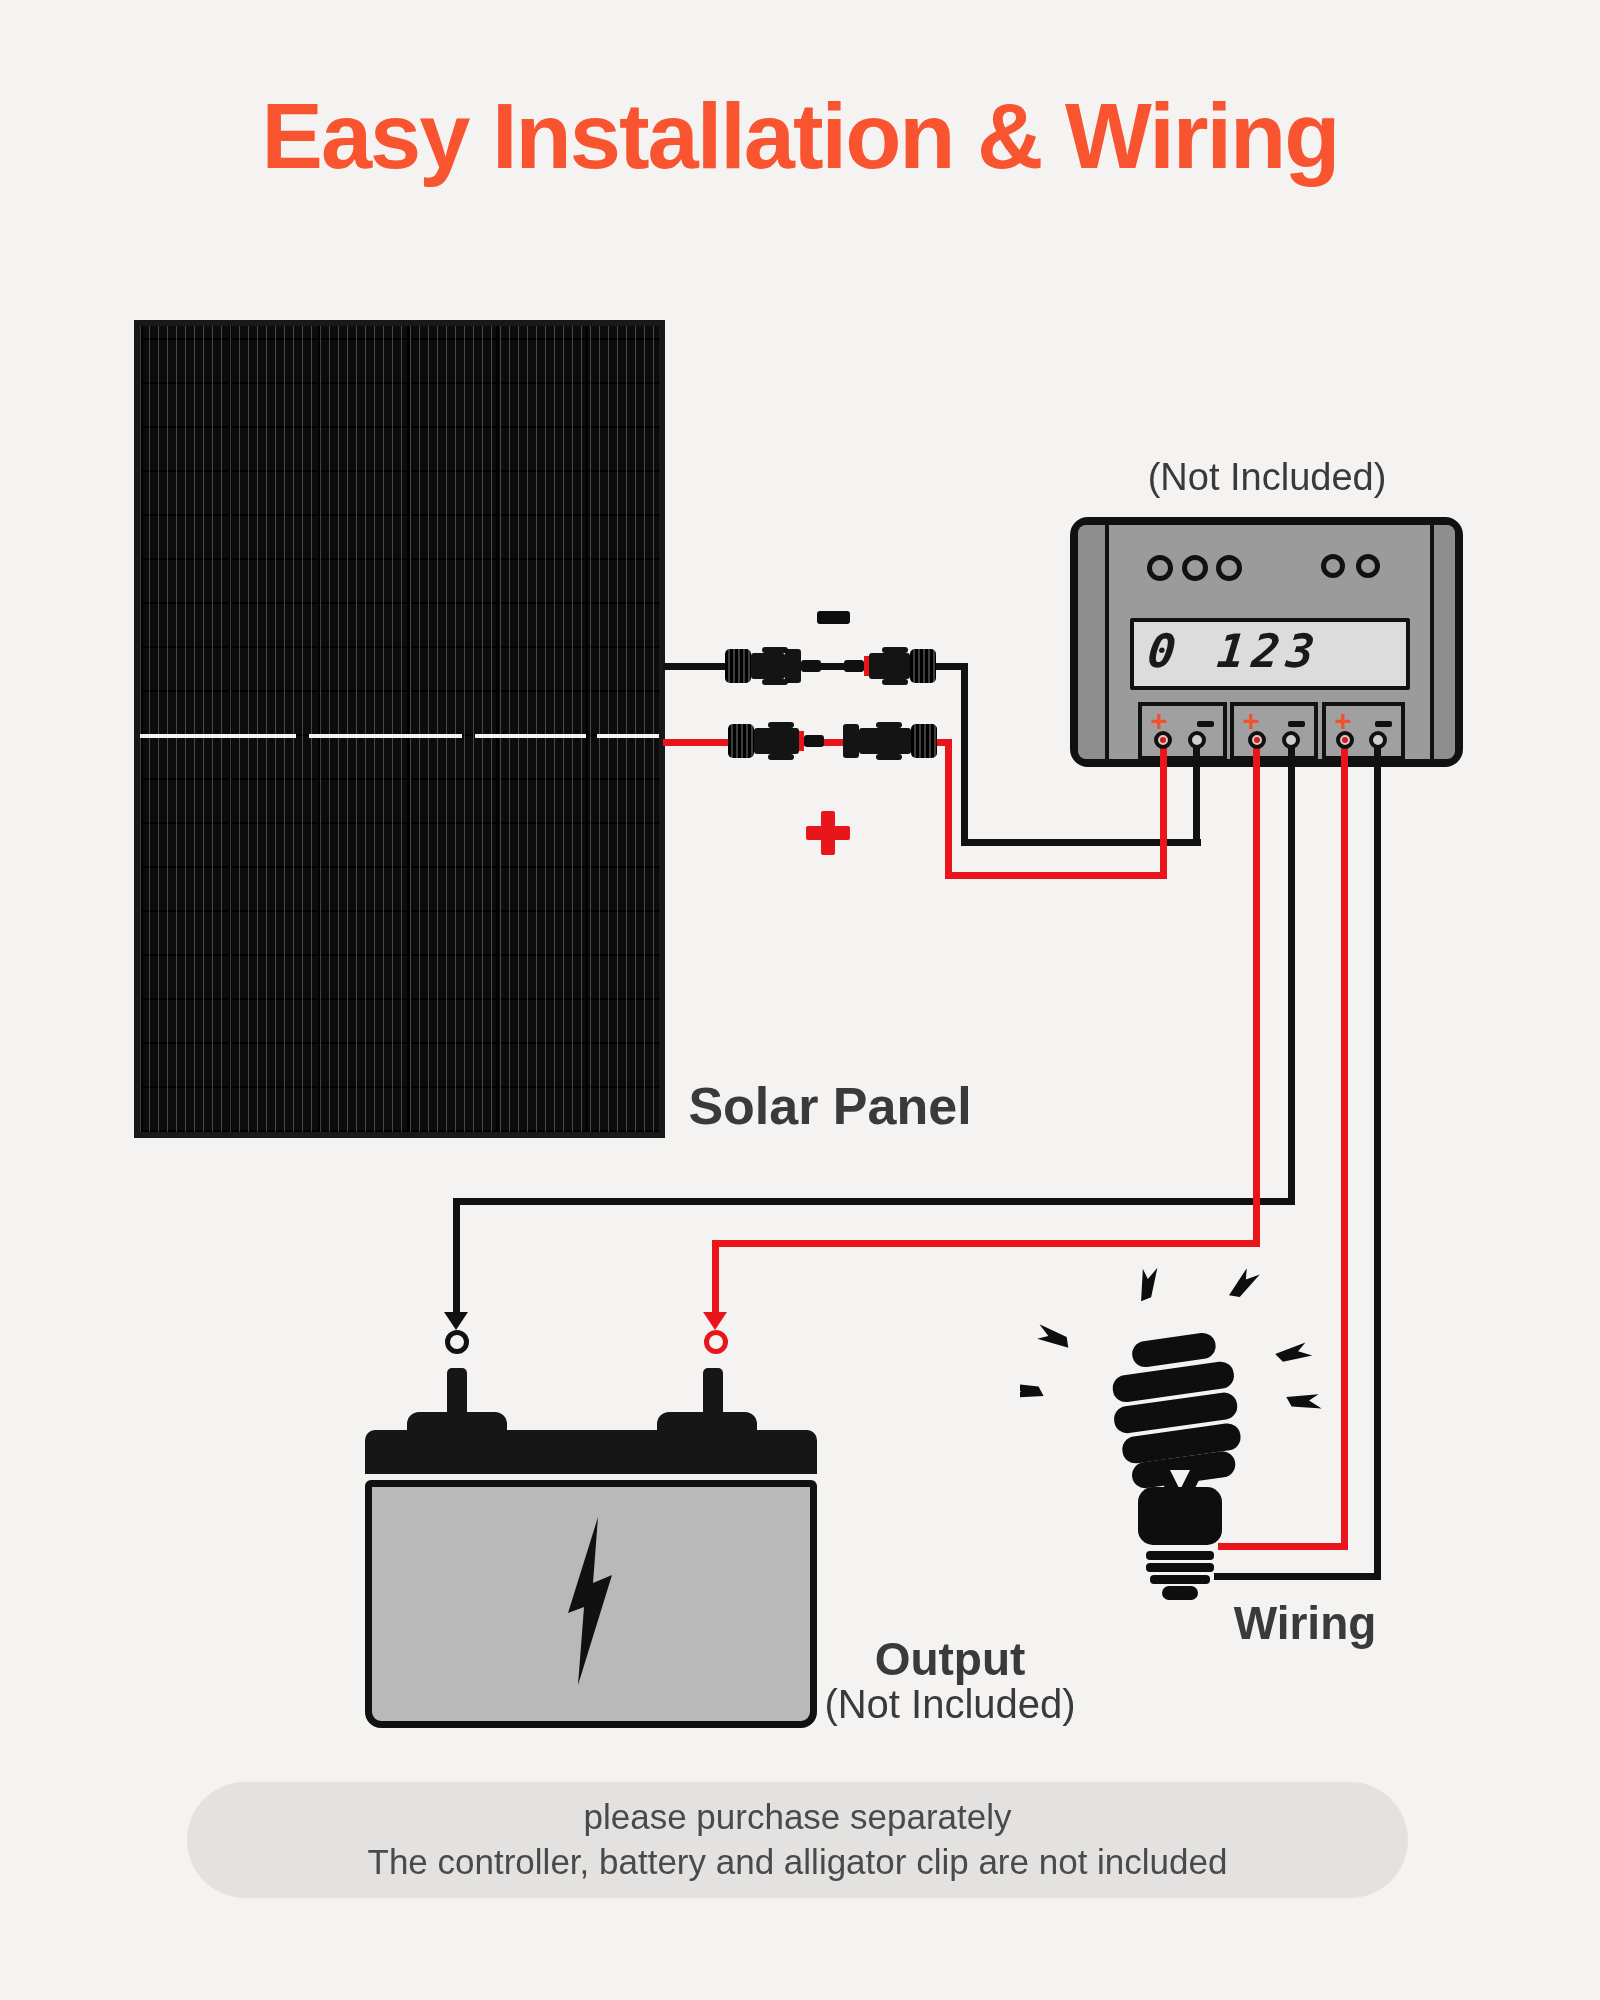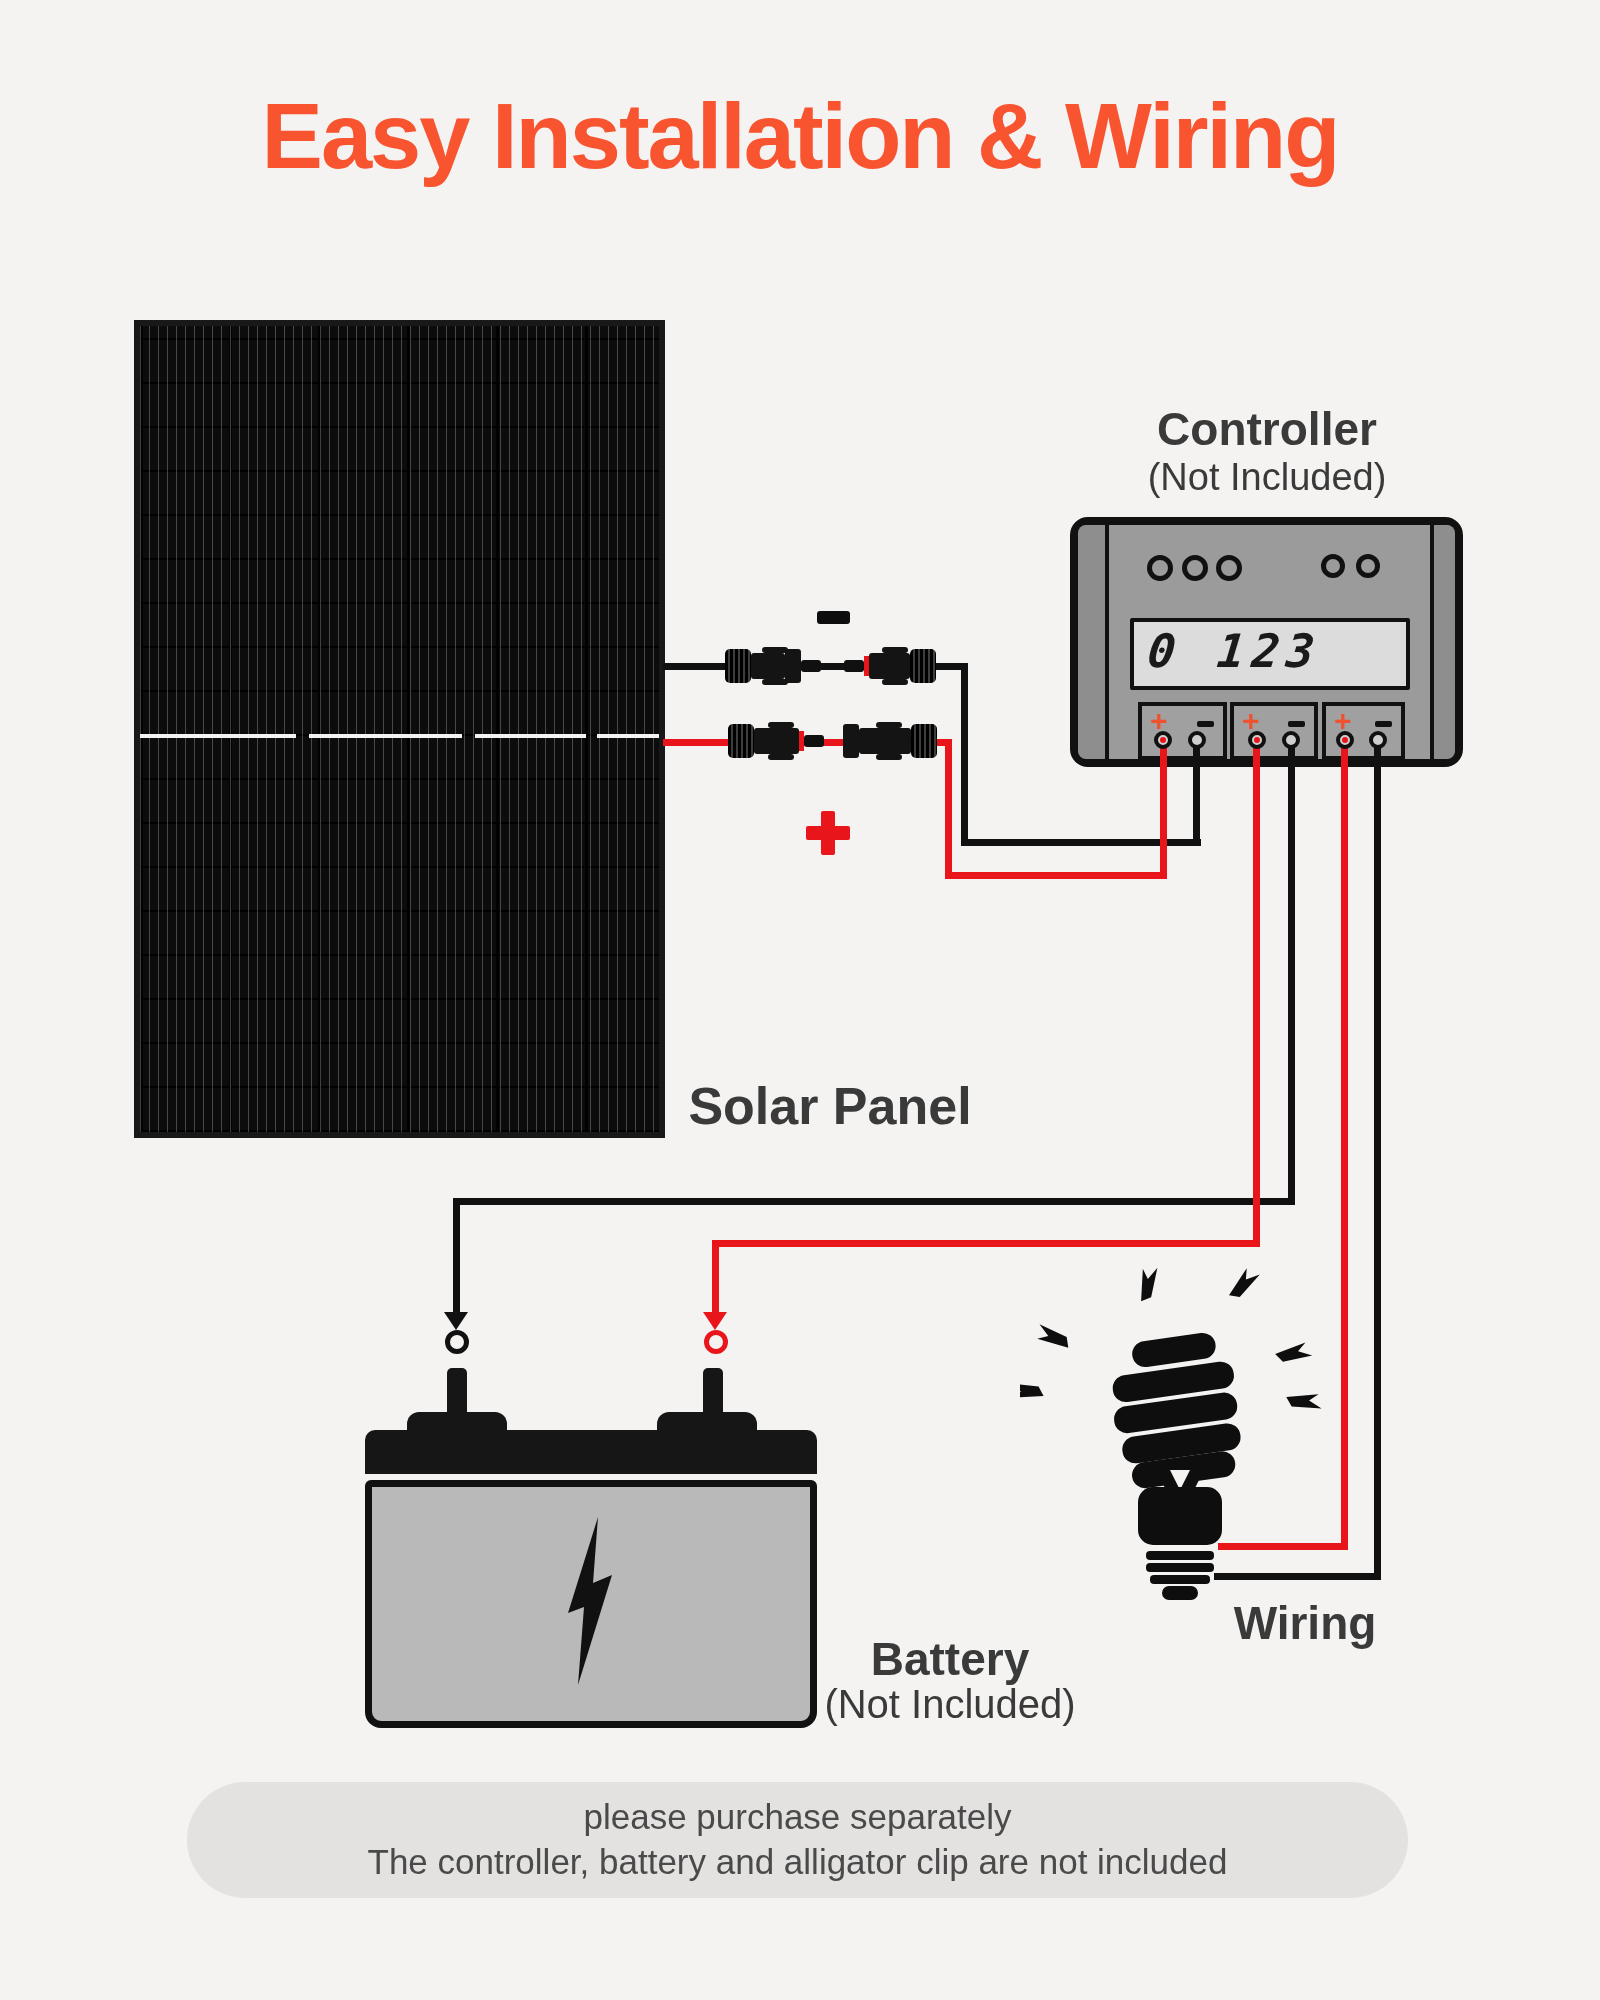--- a/index.html
+++ b/index.html
@@ -137,21 +137,20 @@
     <div class="mbody"></div>
     <div class="mband"></div>
     <div class="mnose"></div>
   </div>
   <div class="mc4" style="left:843px;top:723px;width:94px;">
     <div class="mcap"></div>
     <div class="mbody"></div>
     <div class="rib"></div>
   </div>
 
-  <div class="controller-title">Controller</div>
   <div class="controller-subtitle">(Not Included)</div>
 
   <div class="controller-box">
     <div class="ctrl-strip-left"></div>
     <div class="ctrl-line-left"></div>
     <div class="ctrl-line-right"></div>
     <div class="ctrl-strip-right"></div>
     <div class="ind big" style="left:69px;top:30px;"></div>
     <div class="ind big" style="left:104px;top:30px;"></div>
     <div class="ind big" style="left:138px;top:30px;"></div>
@@ -201,21 +200,21 @@
   <div class="batt-post" style="left:447px;top:1368px;"></div>
   <div class="batt-post" style="left:703px;top:1368px;"></div>
   <div class="batt-shoulder" style="left:407px;top:1412px;"></div>
   <div class="batt-shoulder" style="left:657px;top:1412px;"></div>
   <div class="batt-cover"></div>
   <div class="batt-body">
     <svg width="62" height="172" style="position:absolute;left:188px;top:28px;" viewBox="0 0 62 172">
       <polygon points="38,2 8,98 24,92 18,170 52,60 33,68" fill="#111"></polygon>
     </svg>
   </div>
-  <div class="battery-label">Battery</div>
+  <div class="battery-label">Output</div>
   <div class="battery-sublabel">(Not Included)</div>
 
   <svg class="bulb-svg" width="320" height="346" viewBox="0 0 320 346">
     <g fill="#0e0e0e">
       <g transform="translate(125,34) rotate(-78)">
           <path d="M0,-4 L32,-9 L23,-2 L36,5 L6,5 Z"></path>
         </g>
       <g transform="translate(212,30) rotate(-48)">
           <path d="M0,-4 L32,-9 L23,-2 L36,5 L6,5 Z"></path>
         </g>

